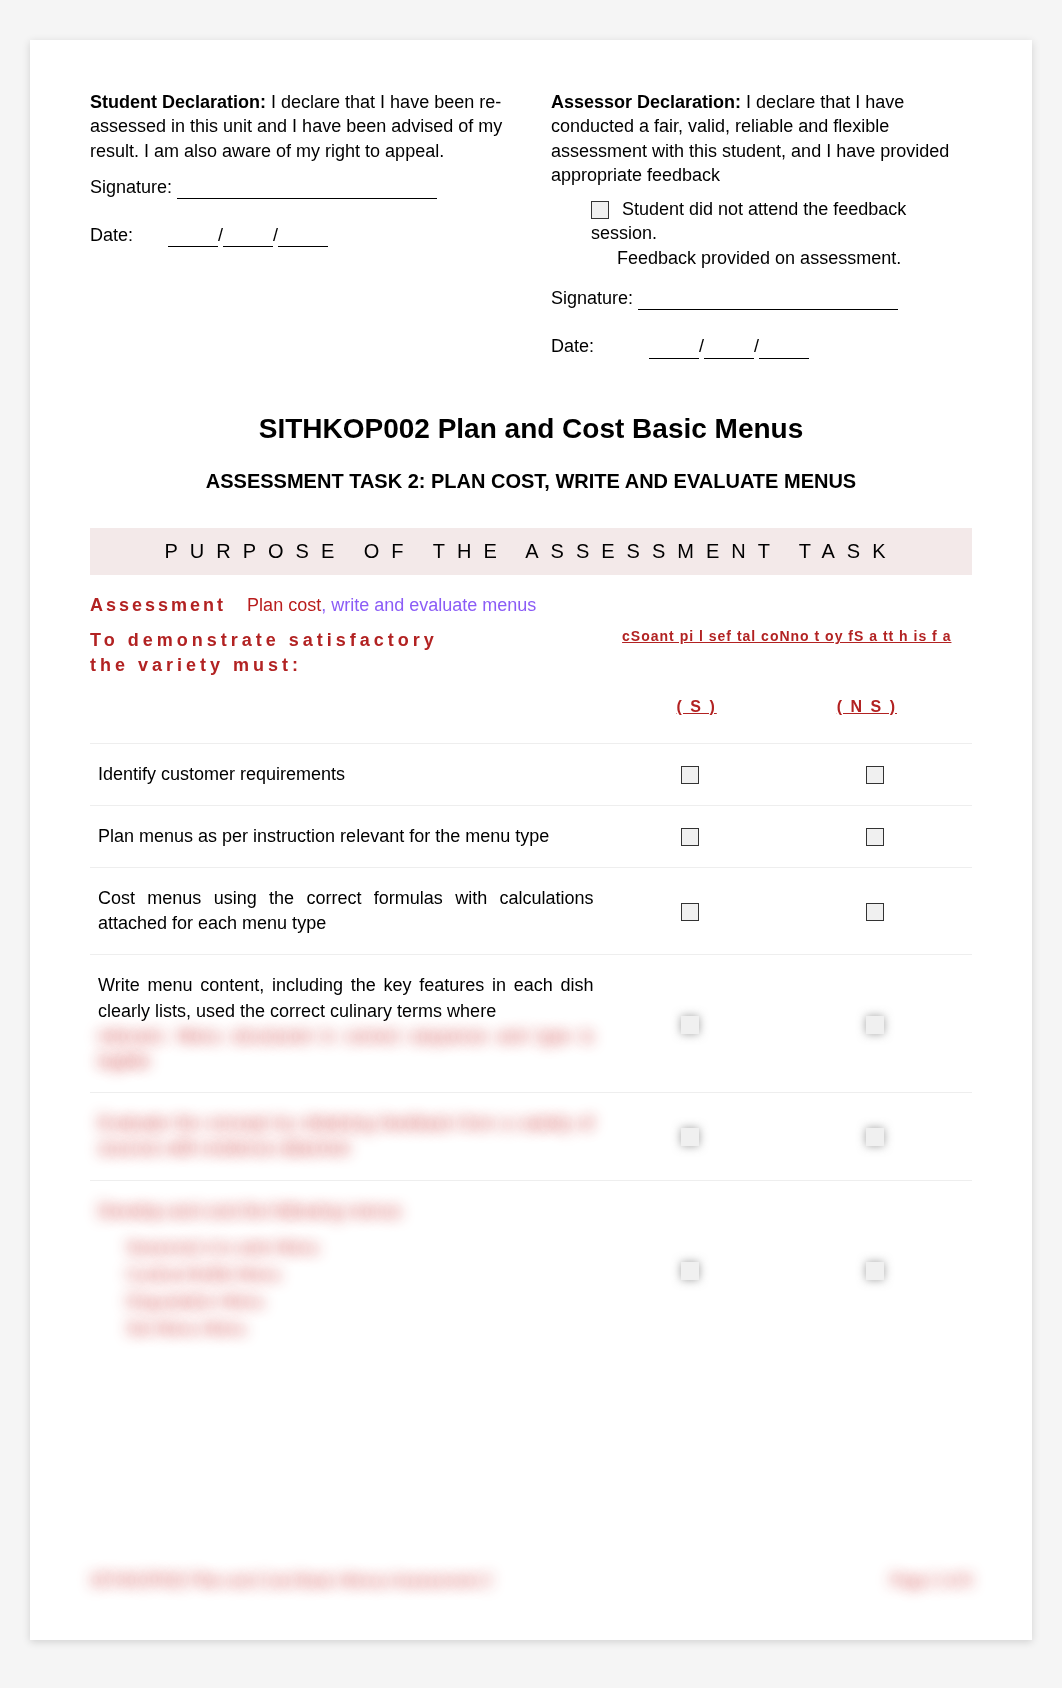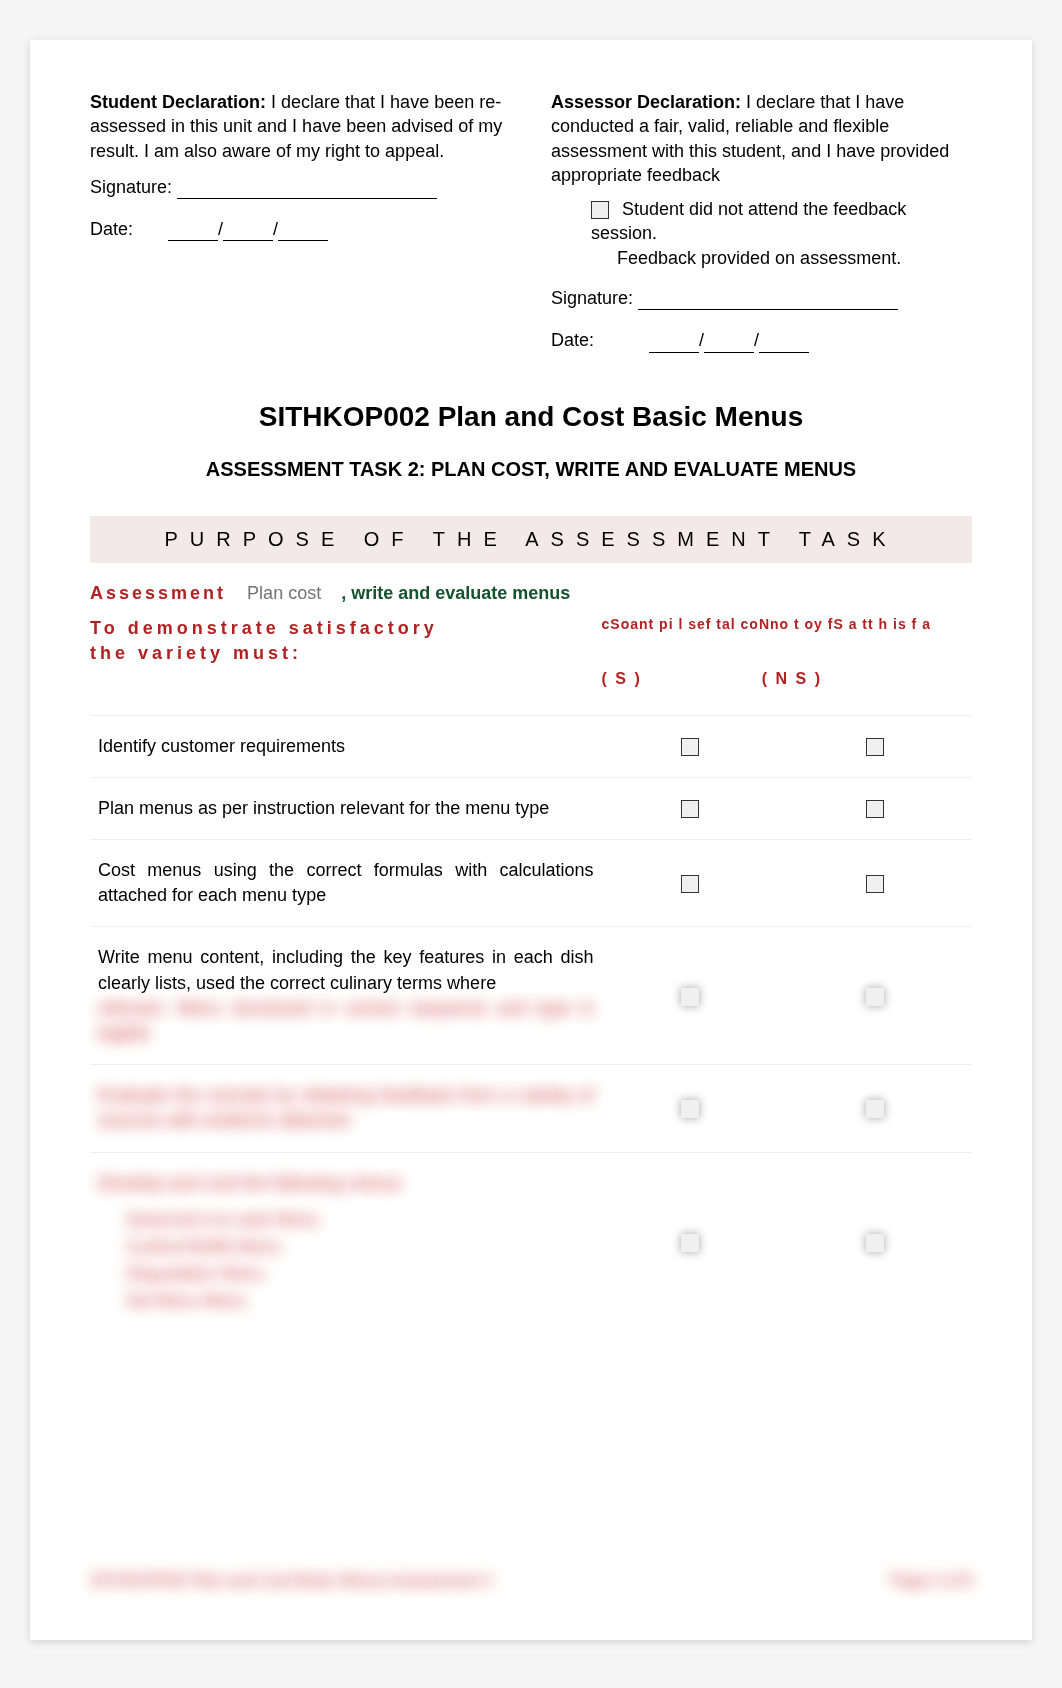--- a/index.html
+++ b/index.html
@@ -30,21 +30,21 @@
   }
   .decl-col b { font-weight: bold; }
   .sig-line {
     display: inline-block;
     border-bottom: 1px solid #000;
     min-width: 260px;
     height: 1em;
     vertical-align: bottom;
   }
   .sig-block { margin-top: 12px; font-size: 18px; }
-  .sig-block .row { margin-bottom: 18px; }
+  .sig-block .row { margin-bottom: 24px; }
   .date-seg { display:inline-block; border-bottom:1px solid #000; min-width:50px; height:1em; vertical-align:bottom; }
   .checkbox {
     display: inline-block;
     width: 18px; height: 18px;
     border: 1.5px solid #333;
     vertical-align: middle;
     margin-right: 8px;
     background:#f0f0f0;
   }
   .indent-note { margin-left: 40px; margin-top:10px; font-size:18px; line-height:1.35; }
@@ -86,26 +86,27 @@
     margin-bottom:27px;
   }
   .crit-header .left {
     flex: 0 0 58%;
     letter-spacing: 4px;
     line-height:1.4;
   }
   .crit-header .right {
     flex:1;
     display:flex;
-    gap:32px;
+    gap:48px;
     justify-content:center;
     letter-spacing: 2px;
     font-size:16px;
     flex-direction:column;
-    align-items:flex-start;
+    align-items:center;
+    text-decoration:underline;
   }
   .crit-header .garble { font-size:14px; letter-spacing:1px; }
   .crit-header .sn { display:flex; gap:120px; margin-top:6px; }
   table.criteria {
     width:100%;
     border-collapse: collapse;
     font-size:18px;
   }
   table.criteria td {
     padding: 18px 8px;
@@ -179,21 +180,21 @@
   </div>
 
   <h1 class="title">SITHKOP002 Plan and Cost Basic Menus</h1>
   <h2 class="subtitle">ASSESSMENT TASK 2:  PLAN COST, WRITE AND EVALUATE MENUS</h2>
 
   <div class="purpose-box">PURPOSE OF THE ASSESSMENT TASK</div>
 
   <div class="assess-line">
     <span>Assessment</span>
     <span class="norm" style="letter-spacing:0;">&nbsp;</span>
-    <span class="norm" style="font-weight:normal; color:#737373;margin-top:19px;">Plan cost</span><span class="norm" style="font-weight:bold; color:#14532d;padding-left:20px;">, write and evaluate menus</span>
+    <span class="norm" style="font-weight:normal; color:#b91c1c;margin-top:19px;">Plan cost</span><span class="norm" style="font-weight:normal; color:#8b5cf6;">, write and evaluate menus</span>
   </div>
 
   <div class="crit-header">
     <div class="left">
       <div>To demonstrate satisfactory</div>
       <div>the variety must:</div>
     </div>
     <div class="right">
       <div class="garble">cSoant pi l sef tal coNno t oy fS a tt h is f a</div>
       <div class="sn">

